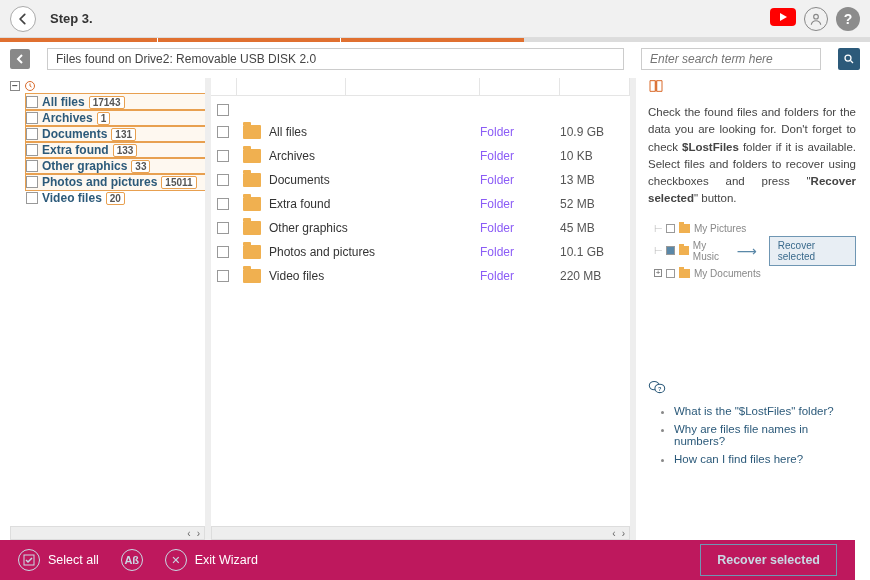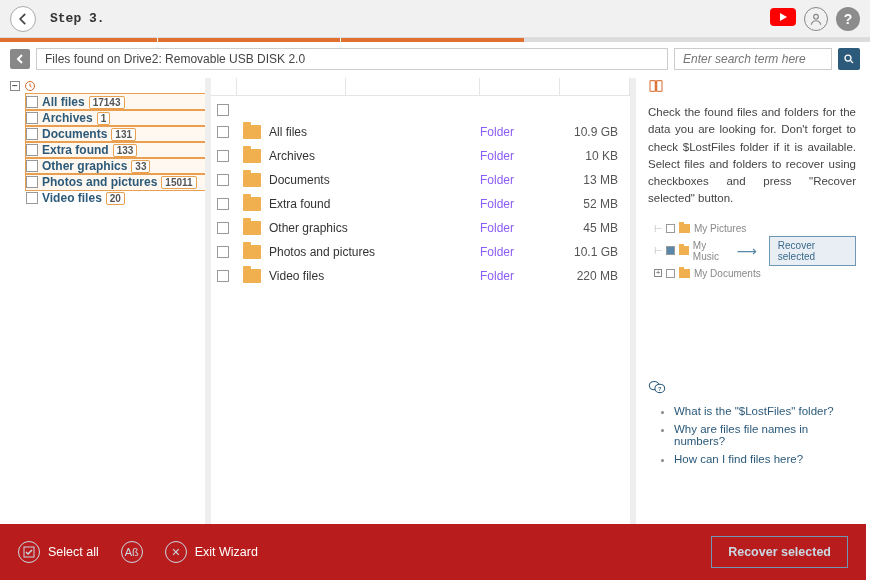--- a/index.html
+++ b/index.html
@@ -1,77 +1,77 @@
 <!DOCTYPE html>
 <html><head>
 <meta charset="utf-8">
 <style>
 * { box-sizing: border-box; margin: 0; padding: 0; }
 body { font-family: Arial, sans-serif; font-size: 12px; color: #333; background: #fff; width: 870px; height: 580px; overflow: hidden; position: relative; }
 .header { height: 38px; background: #f1f1f1; display: flex; align-items: center; padding: 0 10px; border-bottom: 1px solid #ddd; }
 .back-btn { width: 26px; height: 26px; border: 1px solid #aaa; border-radius: 50%; background: #fff; display: flex; align-items: center; justify-content: center; margin-right: 14px; cursor: pointer; }
 .back-btn svg { width: 14px; height: 14px; }
-.step-label { font-weight: bold; font-size: 13px; margin-right: 6px; font-family: Liberation Mono, monospace; }
+.step-label { font-weight: bold; font-size: 13px; margin-right: 6px; }
 .step-title { font-size: 13px; color: #333; }
 .header-icons { margin-left: auto; display: flex; align-items: center; gap: 8px; }
 .icon-circle { width: 24px; height: 24px; border-radius: 50%; display: flex; align-items: center; justify-content: center; }
 .icon-outline { border: 1.5px solid #888; }
 .icon-fill { background: #8c8c8c; color: #fff; font-weight: bold; font-size: 14px; }
 .progress { height: 4px; display: flex; }
 .progress div { height: 100%; }
 .progress .p1 { background: #e07030; width: 18%; }
 .progress .psep { width: 1px; background: #fff; }
 .progress .p2 { background: #e07030; width: 21%; }
 .progress .p3 { background: #e07030; width: 21%; }
 .progress .p4 { background: #dcdcdc; flex: 1; }
-.pathbar { display: flex; align-items: center; padding: 6px 10px 8px 10px; gap: 6px; }
+.pathbar { display: flex; align-items: center; padding: 6px 10px 8px 10px; gap: 17px; }
 .path-back { width: 20px; height: 20px; background: #888; display: flex; align-items: center; justify-content: center; cursor: pointer; border-radius:2px;}
 .path-back svg { width: 10px; height: 10px; fill: #fff; }
 .path-input { flex: 1; border: 1px solid #ccc; padding: 4px 8px; font-size: 12px; color: #444; height: 22px; }
-.search-input { width: 158px; border: 1px solid #ccc; padding: 4px 8px; font-size: 12px; color: #888; font-style: italic; height: 22px; }
+.search-input { width: 180px; border: 1px solid #ccc; padding: 4px 8px; font-size: 12px; color: #888; font-style: italic; height: 22px; }
 .search-btn { width: 22px; height: 22px; background: #2c5a7a; display: flex; align-items: center; justify-content: center; cursor: pointer; border-radius:2px;}
 .main { display: flex; height: 466px; padding: 0 10px; }
 .tree { width: 195px; overflow: hidden; font-size: 12px; }
 .tree-root { display: flex; align-items: center; gap: 4px; color: #d96a2b; font-weight: bold; padding: 2px 0; }
 .tree-items { padding-left: 16px; }
 .tree-item { display: flex; align-items: center; gap: 4px; padding: 1px 0; white-space: nowrap; }
 .tree-item.highlighted { outline: 1px solid #e8a050; background: #fef8f0; }
 .tree-item .label { color: #2c5a7a; cursor: pointer; font-weight:bold;}
 .tree-item .cnt { font-size: 10px; color: #555; border: 1px solid #e8a050; padding: 0 3px; border-radius: 2px; background: #fff; font-weight:bold;}
 .tree-item.highlighted .label {}
 .chk { width: 12px; height: 12px; border: 1px solid #999; display: inline-block; background: #fff; flex-shrink:0;}
 .minus-box { width:10px; height:10px; border:1px solid #888; display:inline-flex; align-items:center; justify-content:center; font-size:10px; line-height:8px; color:#555; background:#fff; flex-shrink:0;}
 .splitter { width: 6px; background: #eee; margin: 0 0px;}
 .grid { flex: 1; position: relative; }
 .grid-header { height: 18px; border-bottom: 1px solid #e5e5e5; display:flex; }
 .grid-header .col { border-right: 1px solid #e5e5e5; }
 .grid-row { display: flex; align-items: center; height: 24px; padding-left: 6px; }
 .col-chk { width: 26px; display:flex; align-items:center; }
 .col-name { flex: 1; display: flex; align-items: center; gap: 8px; }
 .col-type { width: 80px; color: #8b5cf6; text-align: left; }
-.col-size { width: 70px; color: #555; text-align: right; padding-right: 12px; }
+.col-size { width: 70px; color: #555; padding-right: 12px; }
 .folder-icon { width: 18px; height: 14px; background: #f0b050; border-radius: 1px; position: relative; flex-shrink:0;}
 .folder-icon::before { content:""; position:absolute; top:-3px; left:0; width:8px; height:3px; background:#f0b050; border-radius:1px 1px 0 0;}
 .sidebar { width: 224px; padding: 0 4px 0 12px; font-size: 11.5px; color: #444; }
 .side-head { display: flex; align-items: center; gap: 8px; color: #d96a2b; font-weight: bold; font-size: 12px; margin-bottom: 10px; }
 .side-text { line-height: 1.5; text-align: justify; }
-.side-text .bold { font-weight: normal; }
+.side-text .bold { font-weight: bold; }
 .diagram { margin-top: 14px; padding-left: 6px; font-size: 10px; color: #888; }
 .diagram-row { display: flex; align-items: center; gap: 4px; padding: 1px 0; }
 .diagram .dfolder { width: 11px; height: 9px; background: #f0b050; display:inline-block; position:relative; }
 .diagram .dfolder::before { content:""; position:absolute; top:-2px; left:0; width:5px; height:2px; background:#f0b050;}
 .diagram .recover-mini { border: 1px solid #6f96b3; color: #3a6a8c; padding: 3px 8px; font-size: 10px; margin-left: 6px; background:#e8eef4;}
 .arrow-mini { color: #5a88a8; font-size: 14px; margin: 0 2px; }
 .faq-head { display: flex; align-items: center; gap: 8px; color: #2c5a7a; font-weight: bold; font-size: 12px; margin-top: 100px; margin-bottom: 8px; }
 .faq-list { list-style: disc; padding-left: 26px; color: #888; }
 .faq-list li { padding: 3px 0; }
 .faq-list li span { color: #2c5a7a; cursor: pointer; }
 .hscroll { height: 14px; background: #eee; display: flex; align-items: center; justify-content: flex-end; padding: 0 4px; gap:6px; font-size:10px; color:#666; border:1px solid #ddd;}
 .scrolls { position:absolute; bottom: 40px; left:10px; right:10px; display:flex; }
-.footer { position: absolute; bottom: 0; left: 0; right: 4px; height: 56px; background: #b91c1c; display: flex; align-items: center; padding: 0 18px; gap: 22px; color: #fff; font-size: 12.5px; }
+.footer { position: absolute; bottom: 0; left: 0; right: 15px; height: 40px; background: #be185d; display: flex; align-items: center; padding: 0 18px; gap: 22px; color: #fff; font-size: 12.5px; }
 .footer .fitem { display: flex; align-items: center; gap: 8px; cursor: pointer; }
 .footer .ficon { width: 22px; height: 22px; border: 1.5px solid #c9d9e4; border-radius: 50%; display: flex; align-items: center; justify-content: center; font-size: 11px; color:#c9d9e4;}
 .footer .recover-btn { margin-left: auto; border: 1px solid #6f96b3; padding: 8px 16px; color: #c9d9e4; cursor: pointer; font-weight: bold; }
 </style>
 </head>
 <body>
 
 <div class="header">
   <div class="back-btn">
     <svg viewBox="0 0 24 24">
@@ -334,20 +334,20 @@
   <div class="fitem">
     <div class="ficon">
         <svg width="12" height="12" viewBox="0 0 12 12">
           <rect x="1" y="1" width="10" height="10" stroke="#c9d9e4" fill="none"></rect>
           <path d="M3 6l2 2 4-4" stroke="#c9d9e4" stroke-width="1.5" fill="none"></path>
         </svg>
       </div>
     <span>Select all</span>
   </div>
   <div class="fitem">
-    <div class="ficon" style="font-weight:normal;">Aß</div>
+    <div class="ficon" style="font-weight:bold;">Aß</div>
   </div>
   <div class="fitem">
     <div class="ficon">✕</div>
     <span>Exit Wizard</span>
   </div>
   <div class="recover-btn">Recover selected</div>
 </div>
 
 </body></html>

